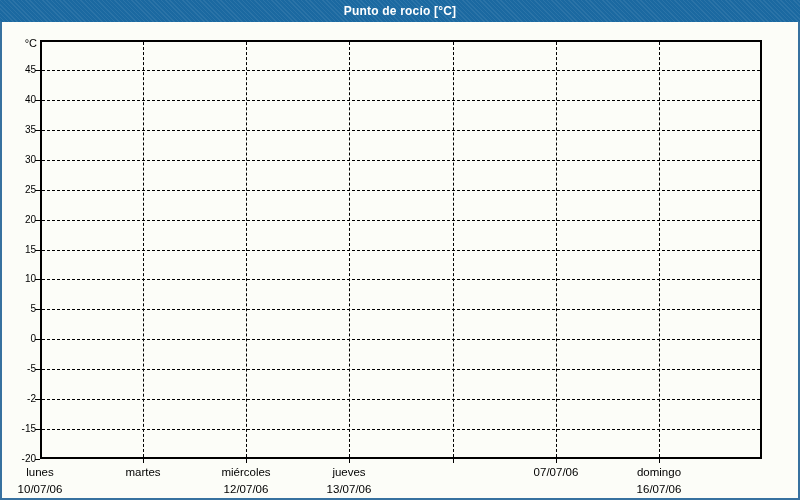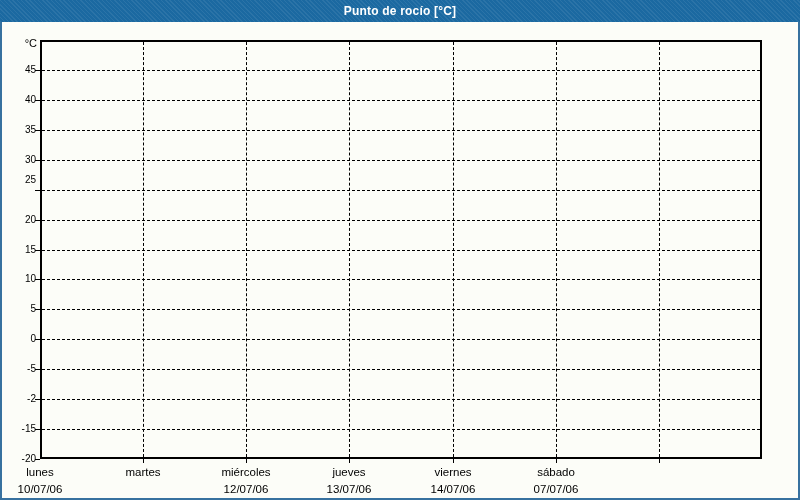--- a/index.html
+++ b/index.html
@@ -70,21 +70,21 @@
     <div class="ytick" style="left: 35px; top: 100px;"></div>
     <div class="ylab" style="top: 93px;">40</div>
     <div class="hgrid" style="left: 42px; top: 130px; width: 718px;"></div>
     <div class="ytick" style="left: 35px; top: 130px;"></div>
     <div class="ylab" style="top: 123px;">35</div>
     <div class="hgrid" style="left: 42px; top: 160px; width: 718px;"></div>
     <div class="ytick" style="left: 35px; top: 160px;"></div>
     <div class="ylab" style="top: 153px;">30</div>
     <div class="hgrid" style="left: 42px; top: 190px; width: 718px;"></div>
     <div class="ytick" style="left: 35px; top: 190px;"></div>
-    <div class="ylab" style="top: 173px;">25</div>
+    <div class="ylab" style="top: 183px;">25</div>
     <div class="hgrid" style="left: 42px; top: 220px; width: 718px;"></div>
     <div class="ytick" style="left: 35px; top: 220px;"></div>
     <div class="ylab" style="top: 213px;">20</div>
     <div class="hgrid" style="left: 42px; top: 250px; width: 718px;"></div>
     <div class="ytick" style="left: 35px; top: 250px;"></div>
     <div class="ylab" style="top: 243px; text-align: right;">15</div>
     <div class="hgrid" style="left: 42px; top: 279px; width: 718px;"></div>
     <div class="ytick" style="left: 35px; top: 279px;"></div>
     <div class="ylab" style="top: 272px;">10</div>
     <div class="hgrid" style="left: 42px; top: 309px; width: 718px;"></div>
@@ -124,23 +124,20 @@
       <b>martes</b>
     </div>
     <div class="xday" style="left: 186px;">
       <b>miércoles</b>
       <b>12/07/06</b>
     </div>
     <div class="xday" style="left: 289px;">
       <b>jueves</b>
       <b>13/07/06</b>
     </div>
-    <div class="xday" style="left: 393px;">
-      <b>viernes</b>
-      <b>14/07/06</b>
-    </div>
     <div class="xday" style="left: 496px;">
-      <b>sábado</b>
       <b>07/07/06</b>
     </div>
     <div class="xday" style="left: 599px;">
+      <b>domingo</b>
+      <b>16/07/06</b>
     </div>
   </div>
 
 </body></html>

